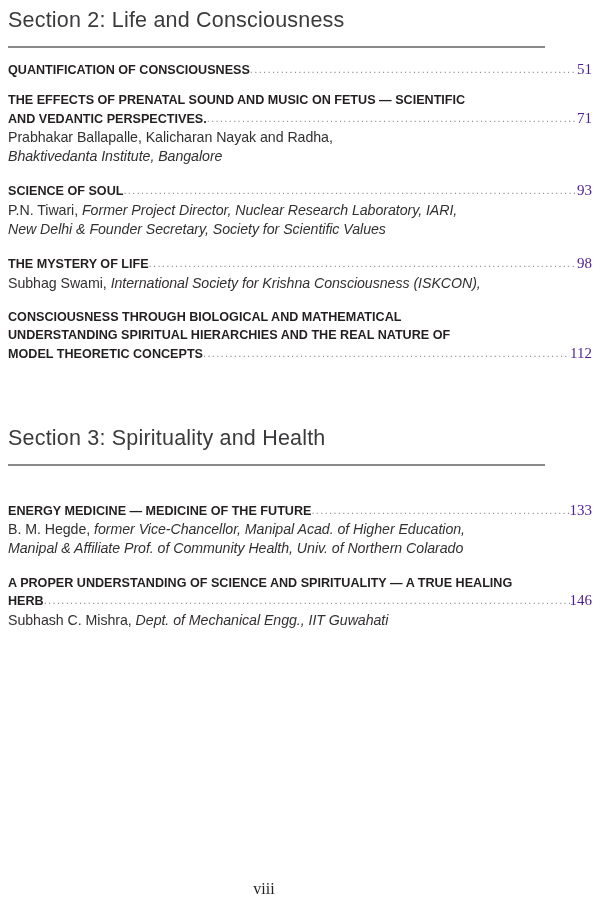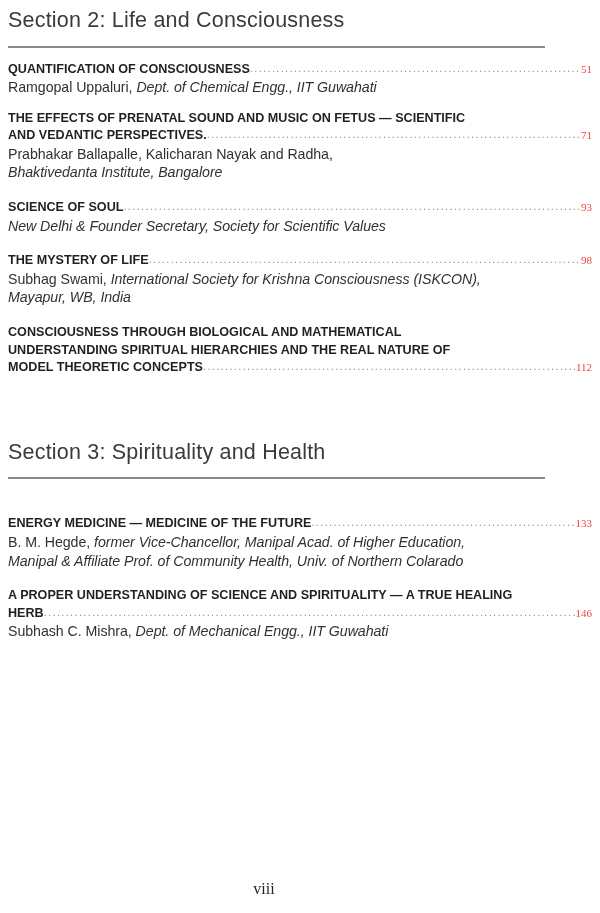--- a/index.html
+++ b/index.html
@@ -86,22 +86,22 @@
     letter-spacing: 1.35px;
     color: #8f8f92;
     position: relative;
     top: -1px;
     padding: 0 0px;
   }
   .leader-line .pg {
     flex: 0 0 auto;
     font-family: "Liberation Serif", serif;
     font-weight: normal;
-    font-size: 11px;
-    color: #ef4444;
+    font-size: 15px;
+    color: #4c1d95;
     letter-spacing: 0px;
     white-space: nowrap;
   }
 
   .entry-authors {
     font-weight: normal;
     font-size: 14.2px;
     line-height: 18.6px;
     color: #333032;
     letter-spacing: -0.05px;
@@ -132,23 +132,20 @@
         <div class="section-title">Section 2: Life and Consciousness</div>
         <div class="section-rule"></div>
         <div class="entry" style="margin-top: 13px;">
           <div class="entry-title-block">
             <div class="leader-line">
               <span class="lt">QUANTIFICATION OF CONSCIOUSNESS</span>
               <span class="dots">...............................................................................................................................................................</span>
               <span class="pg">51</span>
             </div>
           </div>
-          <div class="entry-authors">
-            <div class="author-line"><span>Ramgopal Uppaluri, </span><span class="it">Dept. of Chemical Engg., IIT Guwahati</span></div>
-          </div>
         </div>
         <div class="entry" style="margin-top: 13px;">
           <div class="entry-title-block">
             <div class="title-line">THE EFFECTS OF PRENATAL SOUND AND MUSIC ON FETUS — SCIENTIFIC</div>
             <div class="leader-line">
               <span class="lt">AND VEDANTIC PERSPECTIVES.</span>
               <span class="dots">...............................................................................................................................................................</span>
               <span class="pg">71</span>
             </div>
           </div>
@@ -159,34 +156,34 @@
         </div>
         <div class="entry" style="margin-top: 17px;">
           <div class="entry-title-block">
             <div class="leader-line">
               <span class="lt">SCIENCE OF SOUL</span>
               <span class="dots">...............................................................................................................................................................</span>
               <span class="pg">93</span>
             </div>
           </div>
           <div class="entry-authors">
+            <div class="author-line"><span>P.N. Tiwari, </span><span class="it">Former Project Director, Nuclear Research Laboratory, IARI,</span></div>
             <div class="author-line"><span class="it">New Delhi &amp; Founder Secretary, Society for Scientific Values</span></div>
           </div>
         </div>
         <div class="entry" style="margin-top: 17px;">
           <div class="entry-title-block">
             <div class="leader-line">
               <span class="lt">THE MYSTERY OF LIFE</span>
               <span class="dots">...............................................................................................................................................................</span>
               <span class="pg">98</span>
             </div>
           </div>
           <div class="entry-authors">
             <div class="author-line"><span>Subhag Swami, </span><span class="it">International Society for Krishna Consciousness (ISKCON),</span></div>
-            <div class="author-line"><span class="it">Mayapur, WB, India</span></div>
           </div>
         </div>
         <div class="entry" style="margin-top: 17px;">
           <div class="entry-title-block">
             <div class="title-line">CONSCIOUSNESS THROUGH BIOLOGICAL AND MATHEMATICAL</div>
             <div class="title-line">UNDERSTANDING SPIRITUAL HIERARCHIES AND THE REAL NATURE OF</div>
             <div class="leader-line">
               <span class="lt">MODEL THEORETIC CONCEPTS</span>
               <span class="dots">...............................................................................................................................................................</span>
               <span class="pg">112</span>

